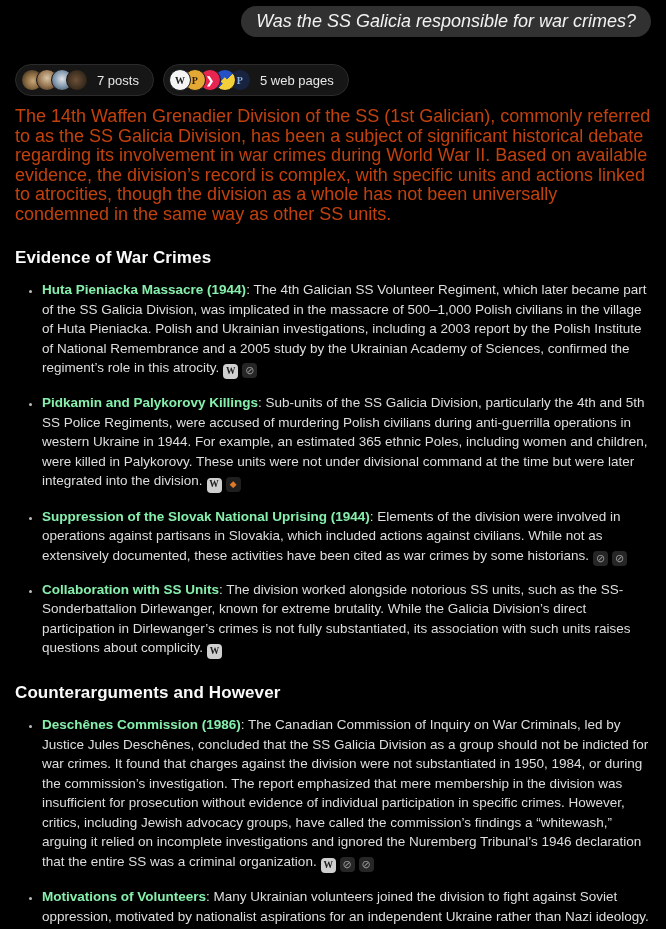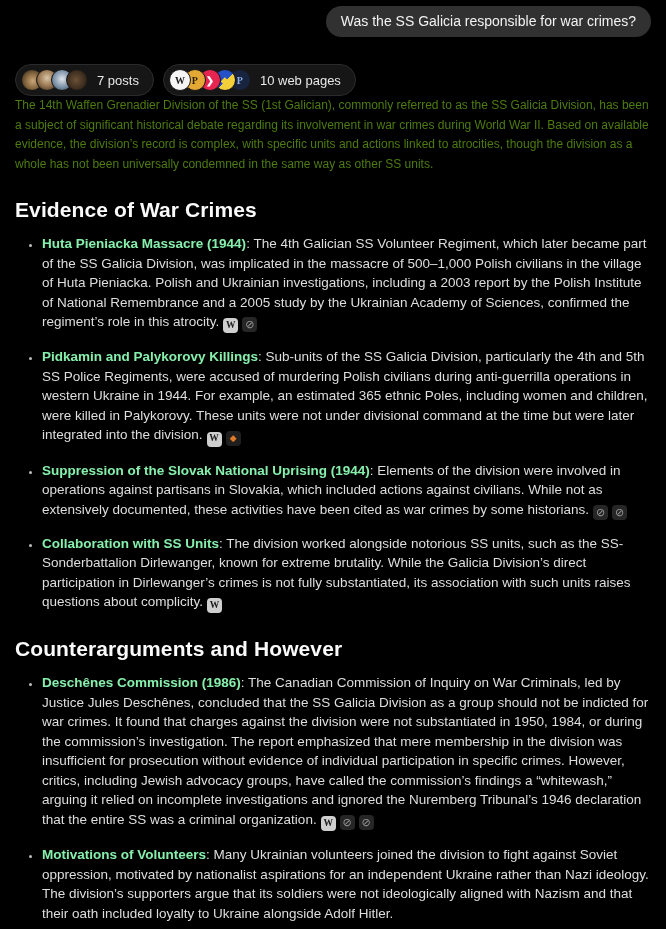--- a/index.html
+++ b/index.html
@@ -10,21 +10,21 @@
     color: #e4e4e4;
     -webkit-font-smoothing: antialiased;
   }
   .page { padding: 6px 15px 0 15px; }
 
   
   .bubble-row { display: flex; justify-content: flex-end; }
   .user-bubble {
     background: #313131; color: #f2f2f2;
     border-radius: 18px; padding: 8px 15px;
-    font-size: 14px; line-height: 15px;
+    font-size: 18px; line-height: 15px; font-style: italic;
   }
 
   
   .chips-row { display: flex; gap: 9px; margin-top: 27px; align-items: center; }
   .chip {
     display: inline-flex; align-items: center; gap: 9px;
     background: #161616; border: 1px solid #2b2b2b;
     border-radius: 17px; height: 32px; padding: 0 14px 0 5px;
     cursor: pointer;
   }
@@ -33,22 +33,22 @@
   .stack .fav, .stack .ava {
     width: 22px; height: 22px; border-radius: 50%;
     border: 1.5px solid #161616;
     display: inline-flex; align-items: center; justify-content: center;
     font-size: 10px; font-weight: bold; font-family: "Liberation Serif", serif;
     overflow: hidden; flex: none;
   }
   .stack > span + span { margin-left: -7px; }
 
   
-  .intro { font-size: 12px; line-height: 19.5px; color: #4d7c0f; }
-  h2 { font-size: 21px; font-weight: 700; color: #fafafa; margin: 24px 0 12px 0; letter-spacing: 0.1px; }
+  .intro { margin-top: 11px; font-size: 18px; line-height: 19.5px; color: #c2410c; }
+  h2 { font-size: 17px; font-weight: 700; color: #fafafa; margin: 24px 0 12px 0; letter-spacing: 0.1px; }
   ul { margin: 0; padding-left: 27px; }
   li { font-size: 13.5px; line-height: 19.5px; color: #dedede; margin-bottom: 14px; }
   li::marker { color: #bdbdbd; font-size: 11px; }
   li .bt { font-weight: 700; color: #86efac; }
 
   
   .badge {
     display: inline-flex; align-items: center; justify-content: center;
     width: 15px; height: 15px; border-radius: 4px;
     margin-left: 4px; vertical-align: -2px;
@@ -78,21 +78,21 @@
       <span class="chip-label">7 posts</span>
     </div>
     <div class="chip">
       <span class="stack">
         <span class="fav" style="background:#f5f5f5;color:#1c1c1c;z-index:5;">W</span>
         <span class="fav" style="background:#e3a934;color:#2a1c05;z-index:4;">P</span>
         <span class="fav" style="background:#e62550;color:#ffffff;z-index:3;">❯</span>
         <span class="fav" style="background:linear-gradient(135deg,#2450c8 55%,#f3cf3a 55%);color:#f3cf3a;z-index:2;">◆</span>
         <span class="fav" style="background:#17233f;color:#8fb3e8;z-index:1;">P</span>
       </span>
-      <span class="chip-label">10 web pages</span>
+      <span class="chip-label">5 web pages</span>
     </div>
   </div>
 
   <p class="intro">The 14th Waffen Grenadier Division of the SS (1st Galician), commonly referred to as the SS Galicia Division, has been a subject of significant historical debate regarding its involvement in war crimes during World War II. Based on available evidence, the division’s record is complex, with specific units and actions linked to atrocities, though the division as a whole has not been universally condemned in the same way as other SS units.</p>
 
   <h2>Evidence of War Crimes</h2>
   <ul>
     <li><span class="bt">Huta Pieniacka Massacre (1944)</span><span>: The 4th Galician SS Volunteer Regiment, which later became part of the SS Galicia Division, was implicated in the massacre of 500–1,000 Polish civilians in the village of Huta Pieniacka. Polish and Ukrainian investigations, including a 2003 report by the Polish Institute of National Remembrance and a 2005 study by the Ukrainian Academy of Sciences, confirmed the regiment’s role in this atrocity.</span><span class="badge b-wiki">W</span><span class="badge b-link">⊘</span></li>
     <li><span class="bt">Pidkamin and Palykorovy Killings</span><span>: Sub-units of the SS Galicia Division, particularly the 4th and 5th SS Police Regiments, were accused of murdering Polish civilians during anti-guerrilla operations in western Ukraine in 1944. For example, an estimated 365 ethnic Poles, including women and children, were killed in Palykorovy. These units were not under divisional command at the time but were later integrated into the division.</span><span class="badge b-wiki">W</span><span class="badge b-flame">◆</span></li>
     <li><span class="bt">Suppression of the Slovak National Uprising (1944)</span><span>: Elements of the division were involved in operations against partisans in Slovakia, which included actions against civilians. While not as extensively documented, these activities have been cited as war crimes by some historians.</span><span class="badge b-link">⊘</span><span class="badge b-link">⊘</span></li>

